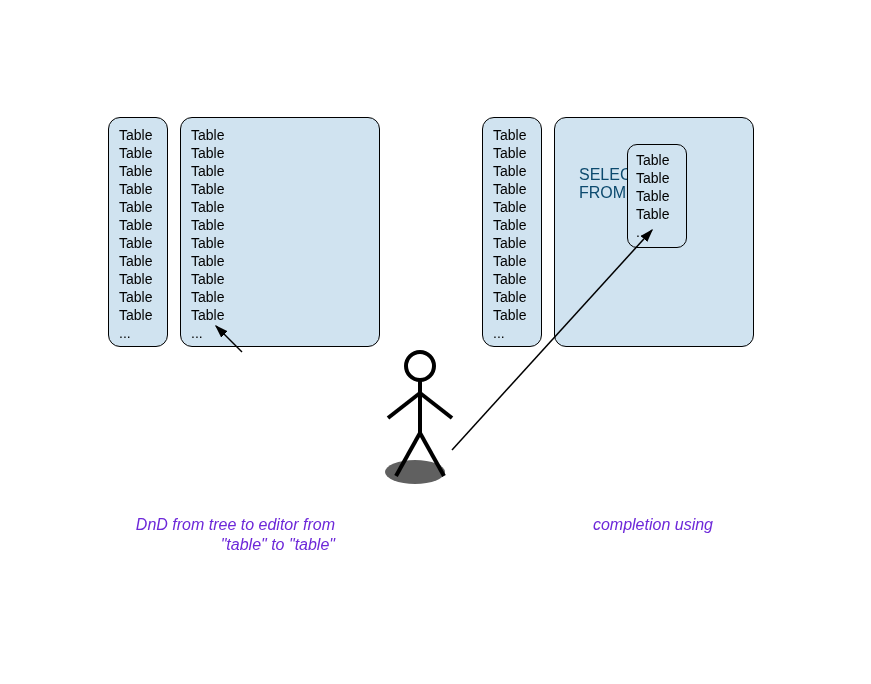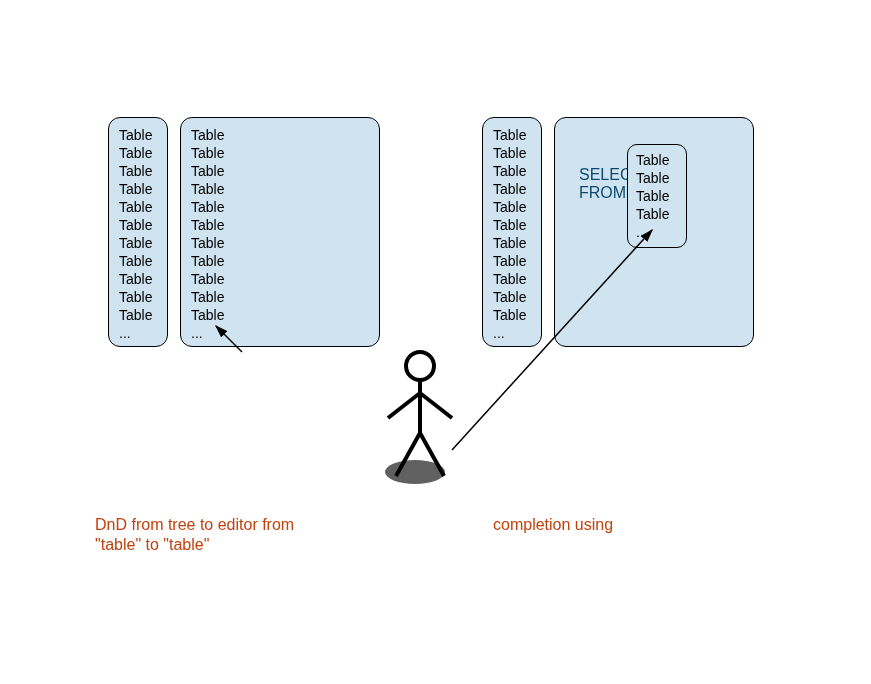--- a/index.html
+++ b/index.html
@@ -39,23 +39,24 @@
   box-sizing: border-box;
 }
 .sql-text {
   font-size: 16px;
   color: #0c4a6e;
   margin-top: 40px;
 }
 .annotation {
   position: absolute;
   font-size: 16px;
-  color: #c2410c;
-  text-align: left;
+  color: #6d28d9;
+  text-align: right;
   line-height: 20px;
+  font-style: italic;
 }
 .shadow-ellipse {
   position: absolute;
   width: 60px;
   height: 24px;
   background: #606060;
   border-radius: 50%;
 }
 .person {
   position: absolute;

